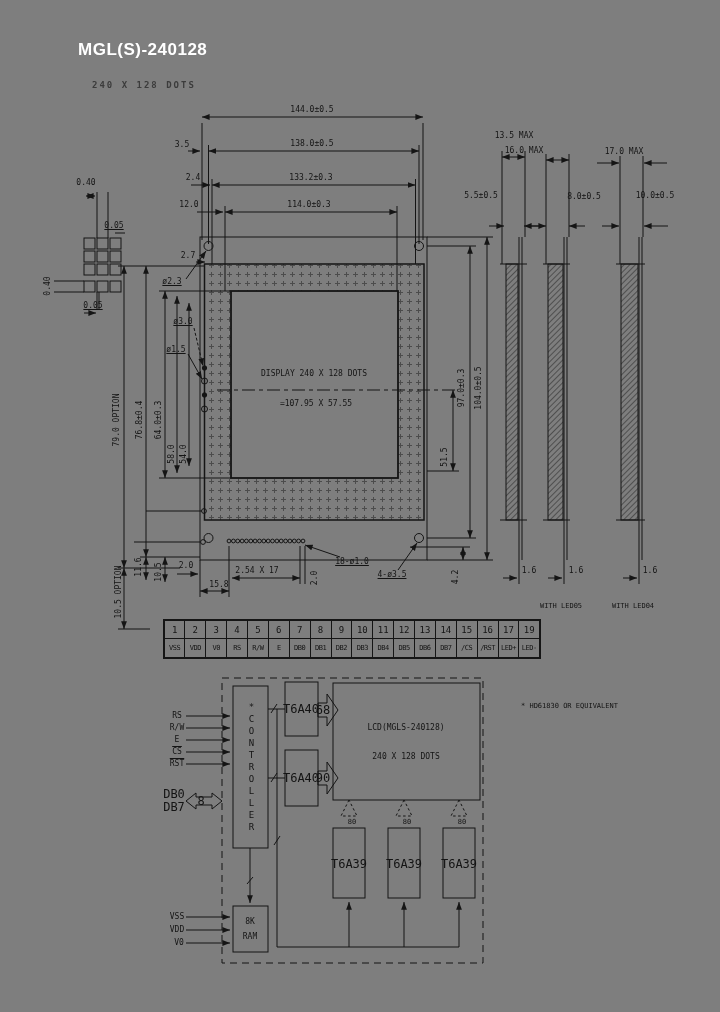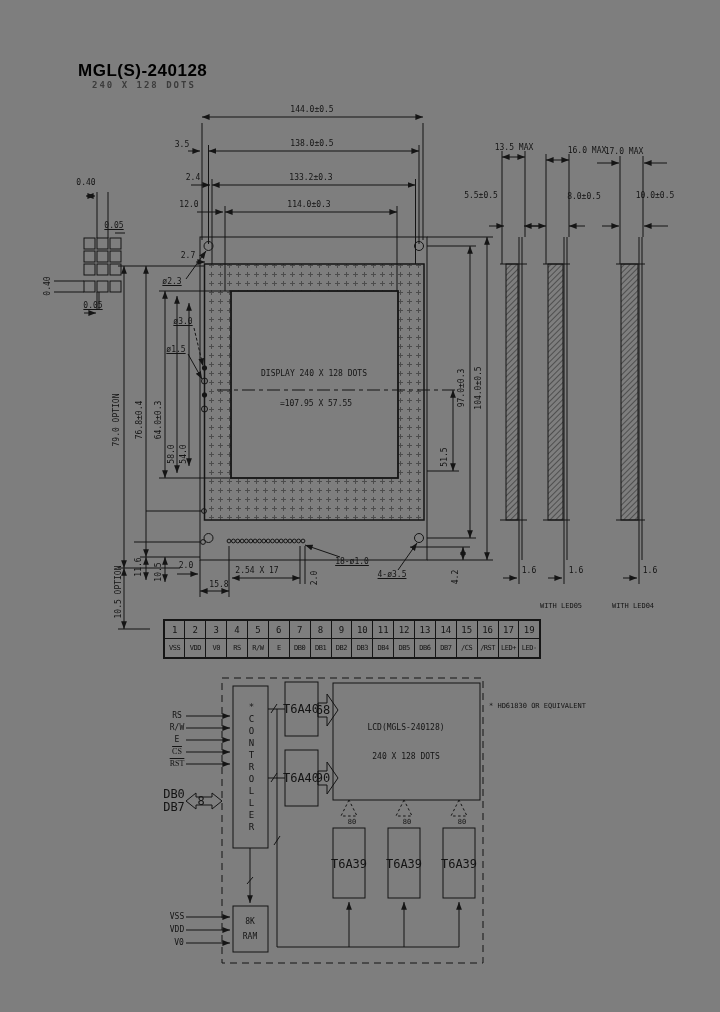--- a/index.html
+++ b/index.html
@@ -2,28 +2,28 @@
 <html><head>
 <meta charset="utf-8">
 <style>
   html,body{margin:0;padding:0;background:#7e7e7e;}
   #stage{position:relative;width:720px;height:1012px;background:#7e7e7e;overflow:hidden;
          font-family:"DejaVu Sans Mono",monospace;}
   #dw{position:absolute;left:0;top:0;}
   .lbl{position:absolute;font:8px "DejaVu Sans Mono",monospace;color:#141414;
        white-space:nowrap;transform:translate(-50%,-50%);line-height:1;}
   .rot{transform:translate(-50%,-50%) rotate(-90deg);}
-  .la{transform:translate(0,-50%);}
+  .la{transform:translate(0,-50%);margin-left:32px;}
   .ul{text-decoration:underline;}
-  .ol{text-decoration:overline;font-family:Liberation Serif, serif;}
+  .ol{text-decoration:overline;}
   .s7{font-size:7px;}
   .s75{font-size:12px;}
   .vert{writing-mode:vertical-lr;text-orientation:upright;letter-spacing:2px;font-size:9px;}
-  #title{position:absolute;left:78px;top:61px;font:bold 17px "Liberation Sans",sans-serif;
-         color:#000000;letter-spacing:0.5px;}
+  #title{position:absolute;left:78px;top:40px;font:bold 17px "Liberation Sans",sans-serif;
+         color:#ffffff;letter-spacing:0.5px;}
   #subtitle{position:absolute;left:92px;top:80px;font:bold 9px "DejaVu Sans Mono",monospace;
          color:#3c3c3c;letter-spacing:2px;}
   #pintable{position:absolute;left:163px;top:619px;border-collapse:collapse;table-layout:fixed;
          width:378px;border:2px solid #151515;}
   #pintable td{border:1px solid #151515;text-align:center;padding:0;height:17px;
          font:9px "DejaVu Sans Mono",monospace;color:#141414;overflow:hidden;}
   #pintable tr.names td{font-size:7px;height:18px;letter-spacing:-0.5px;}
 </style>
 </head>
 <body>
@@ -266,22 +266,22 @@
 <div class="lbl rot" style="left:48px;top:286px">0.40</div>
 
 <div class="lbl" style="left:312px;top:110px">144.0±0.5</div>
 <div class="lbl" style="left:182px;top:145px">3.5</div>
 <div class="lbl" style="left:312px;top:144px">138.0±0.5</div>
 <div class="lbl" style="left:193px;top:178px">2.4</div>
 <div class="lbl" style="left:311px;top:178px">133.2±0.3</div>
 <div class="lbl" style="left:189px;top:205px">12.0</div>
 <div class="lbl" style="left:309px;top:205px">114.0±0.3</div>
 
-<div class="lbl" style="left:514px;top:148px">13.5 MAX</div>
-<div class="lbl" style="left:587px;top:151px">16.0 MAX</div>
+<div class="lbl" style="left:514px;top:136px">13.5 MAX</div>
+<div class="lbl" style="left:524px;top:151px">16.0 MAX</div>
 <div class="lbl" style="left:624px;top:152px">17.0 MAX</div>
 <div class="lbl" style="left:481px;top:196px">5.5±0.5</div>
 <div class="lbl" style="left:584px;top:197px">8.0±0.5</div>
 <div class="lbl" style="left:655px;top:196px">10.0±0.5</div>
 
 <div class="lbl" style="left:188px;top:256px">2.7</div>
 <div class="lbl ul" style="left:172px;top:282px">ø2.3</div>
 <div class="lbl ul" style="left:183px;top:322px">ø3.0</div>
 <div class="lbl ul" style="left:176px;top:350px">ø1.5</div>
 <div class="lbl" style="left:314px;top:374px">DISPLAY 240 X 128 DOTS</div>

